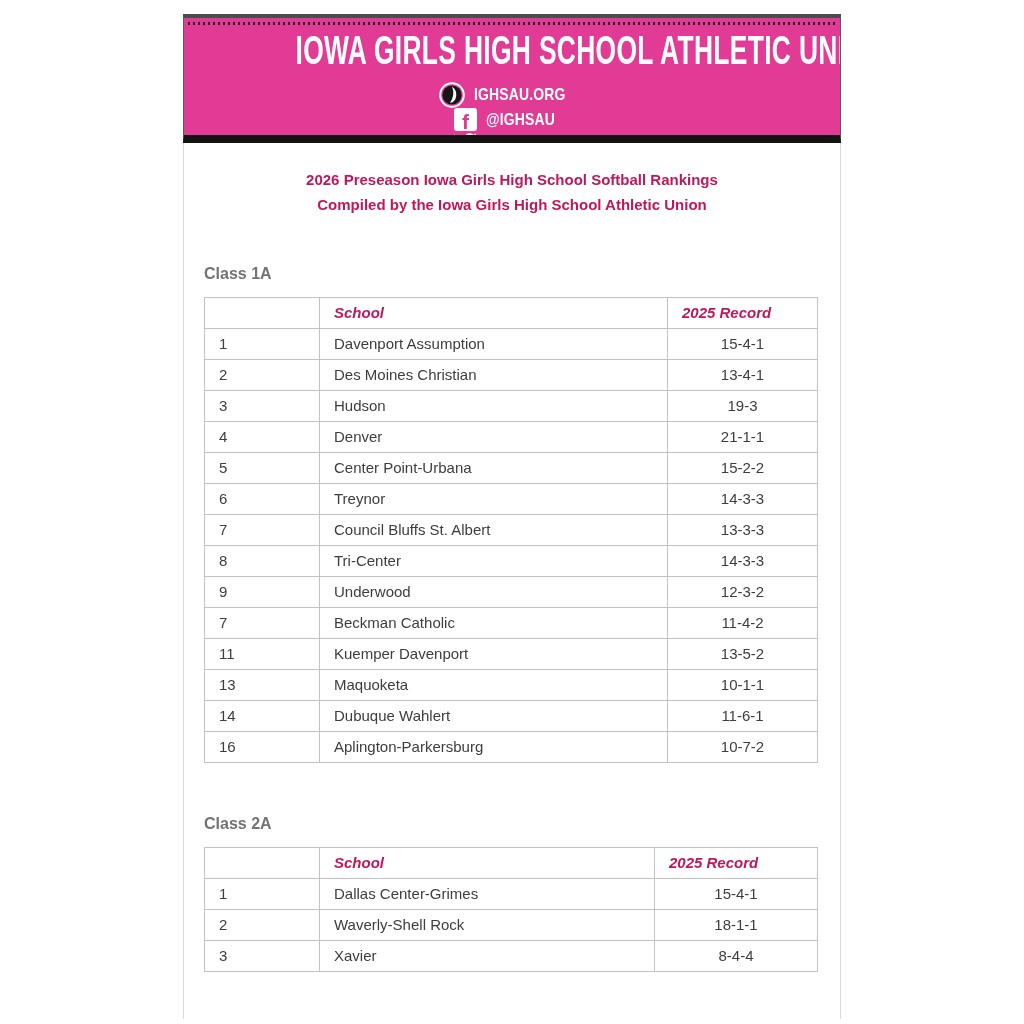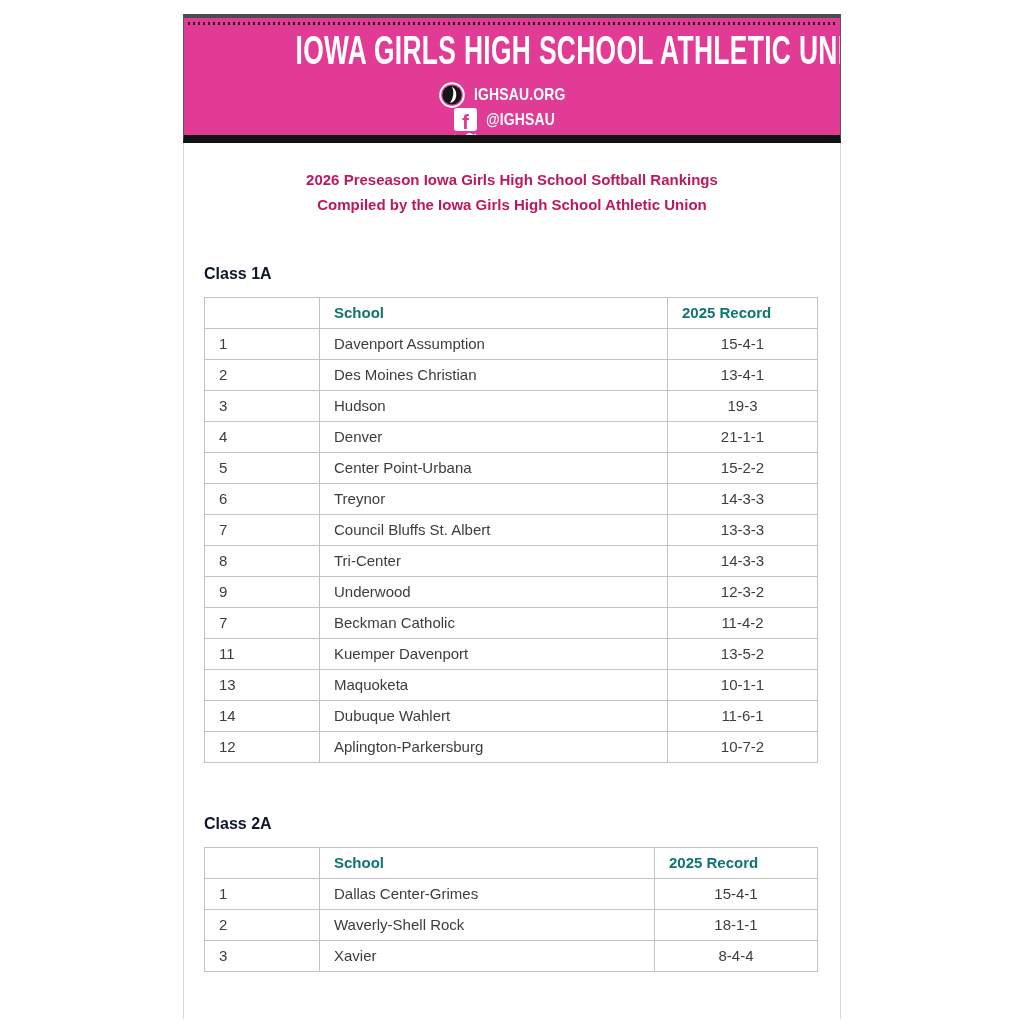--- a/index.html
+++ b/index.html
@@ -56,30 +56,30 @@
     min-height: 876px; padding: 24px 0 0 0;
   }
   .release { text-align: center; }
   .release p {
     color: #be185d; font-weight: 700; font-size: 15px; line-height: 25px;
   }
 
   .ranking-section { margin-top: 48px; padding: 0 20px; }
   .ranking-section + .ranking-section { margin-top: 52px; }
   .class-heading {
-    color: #0f172a; font-weight: 700; font-size: 16px; line-height: 18px;
+    color: #737373; font-weight: 700; font-size: 16px; line-height: 18px;
   }
   table.rank-table {
     border-collapse: collapse; margin-top: 14px; table-layout: fixed;
   }
   table.rank-table th, table.rank-table td {
     border: 1px solid #c2c2c2; font-size: 15px; line-height: 16px;
     padding: 7px 14px; color: #3d3d3d; overflow: hidden; white-space: nowrap;
   }
-  table.rank-table th { font-weight: 700; color: #0f766e; text-align: left; }
+  table.rank-table th { font-weight: 700; color: #be185d; text-align: left; font-style: italic; }
   th.record-col, td.record-cell { text-align: center; }
 </style>
 </head>
 <body>
 
 <div class="page">
   <div class="email-column">
 
     <div class="banner">
       <div class="dots"></div>
@@ -220,21 +220,21 @@
     <td class="record-cell">10-1-1</td>
   </tr>
 
   <tr>
     <td class="rank-cell">14</td>
     <td class="school-cell">Dubuque Wahlert</td>
     <td class="record-cell">11-6-1</td>
   </tr>
 
   <tr>
-    <td class="rank-cell">12</td>
+    <td class="rank-cell">16</td>
     <td class="school-cell">Aplington-Parkersburg</td>
     <td class="record-cell">10-7-2</td>
   </tr>
 </tbody>
     </table>
   </section>
 
   <section class="ranking-section">
     <h2 class="class-heading">Class 2A</h2>
     <table class="rank-table">

